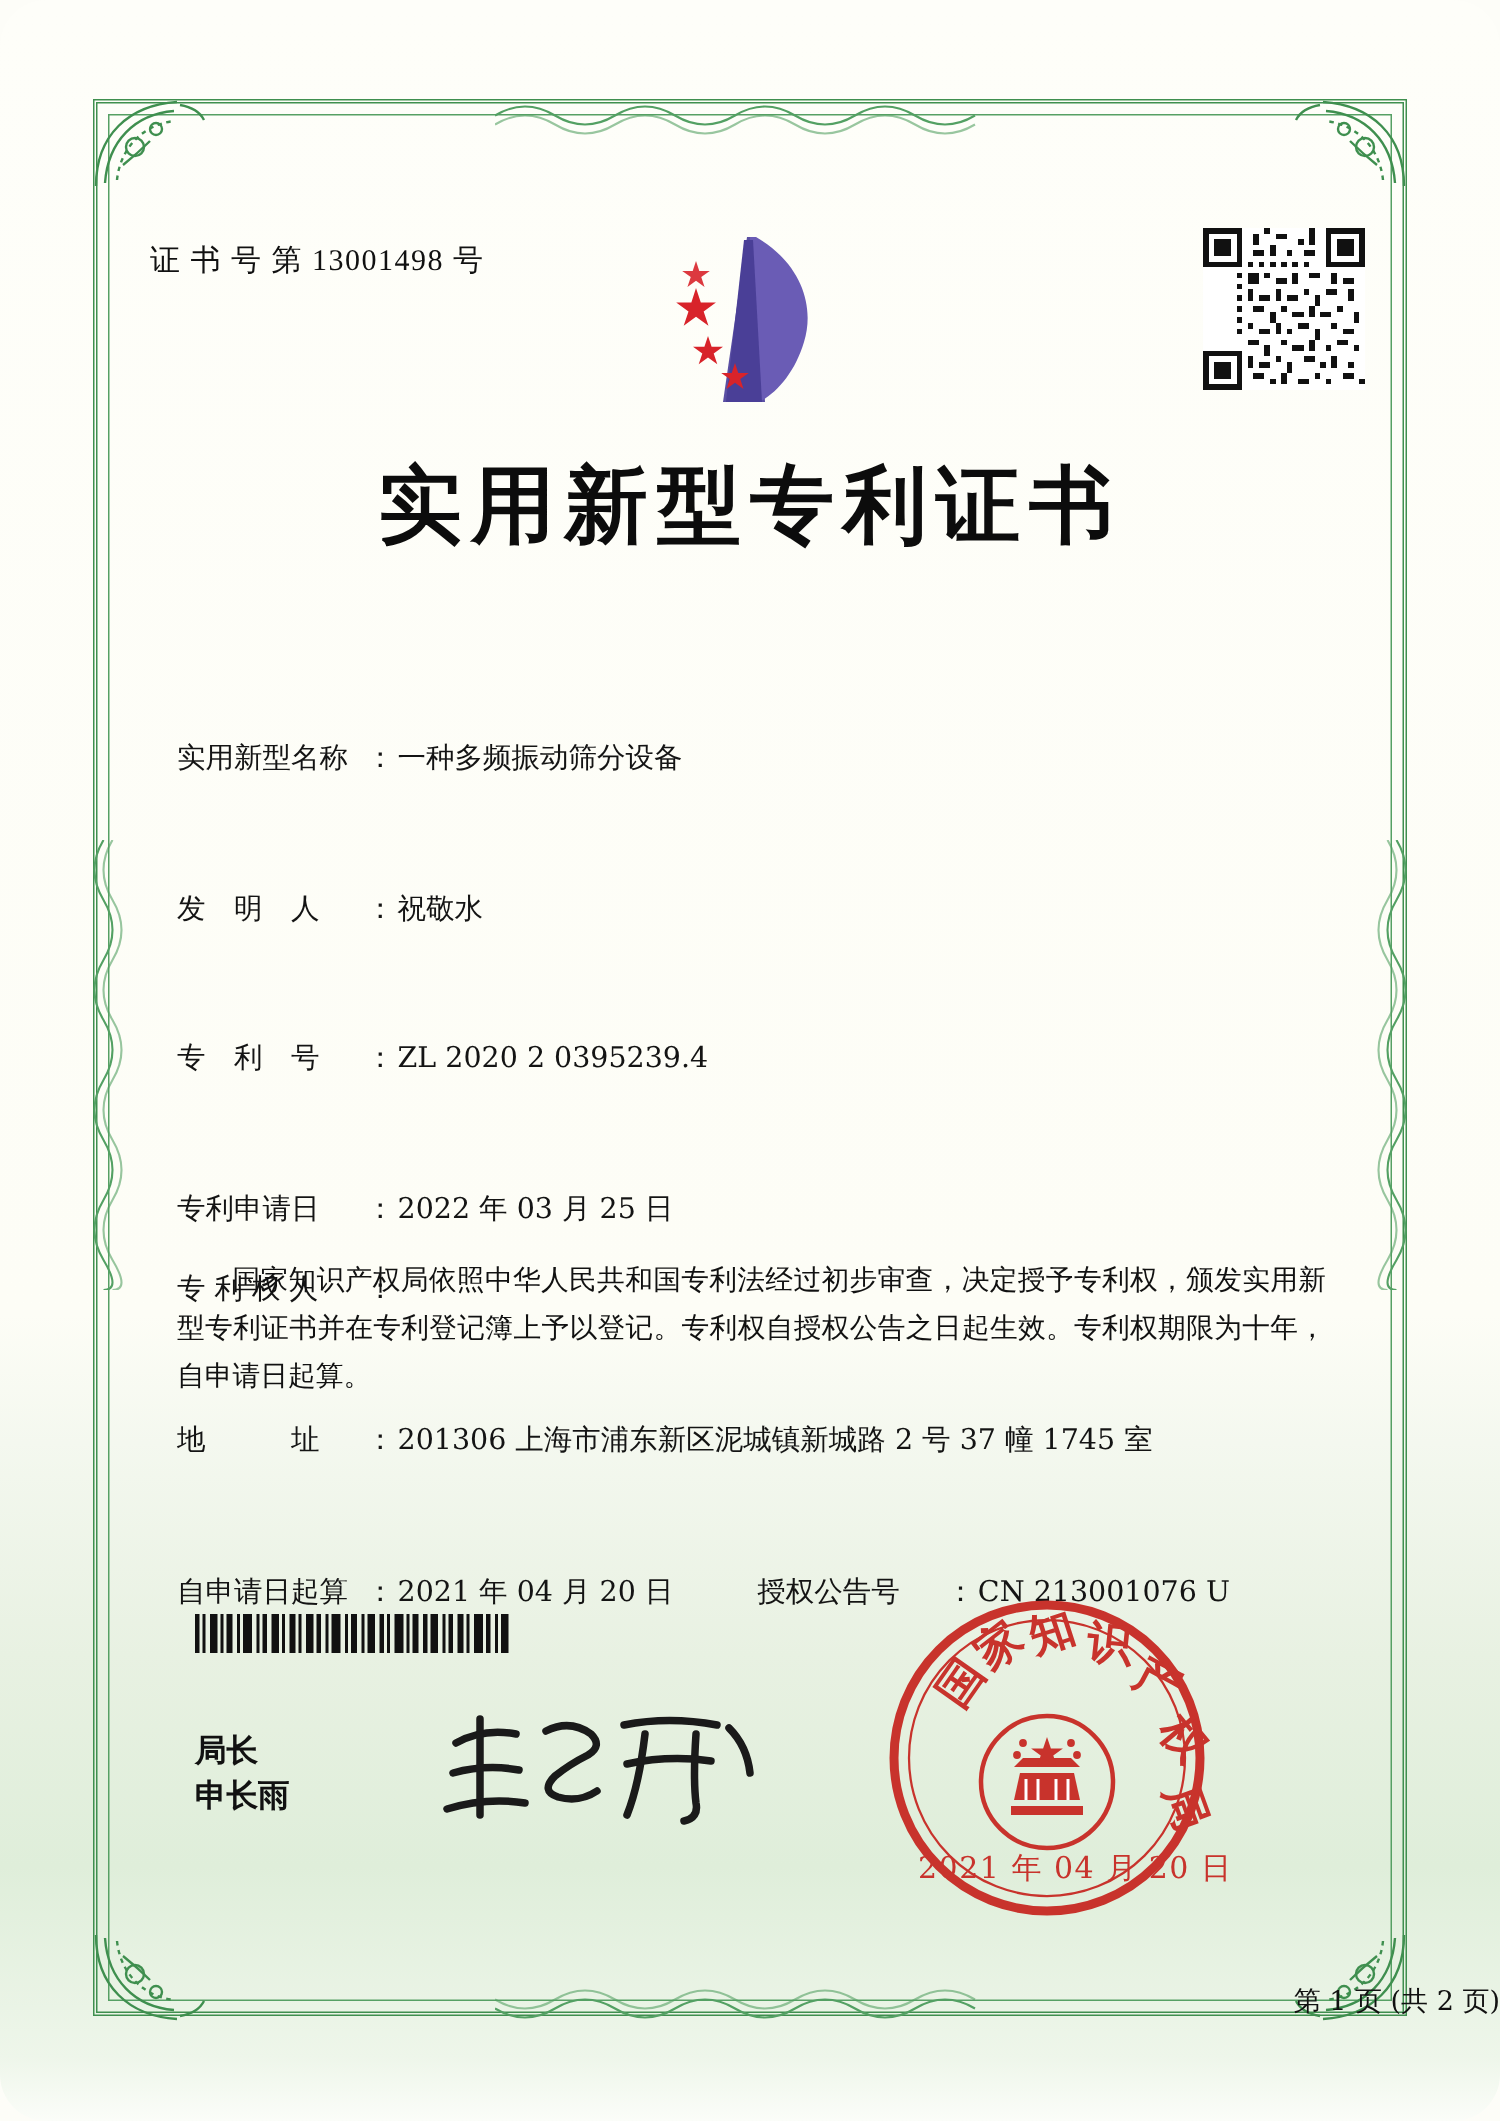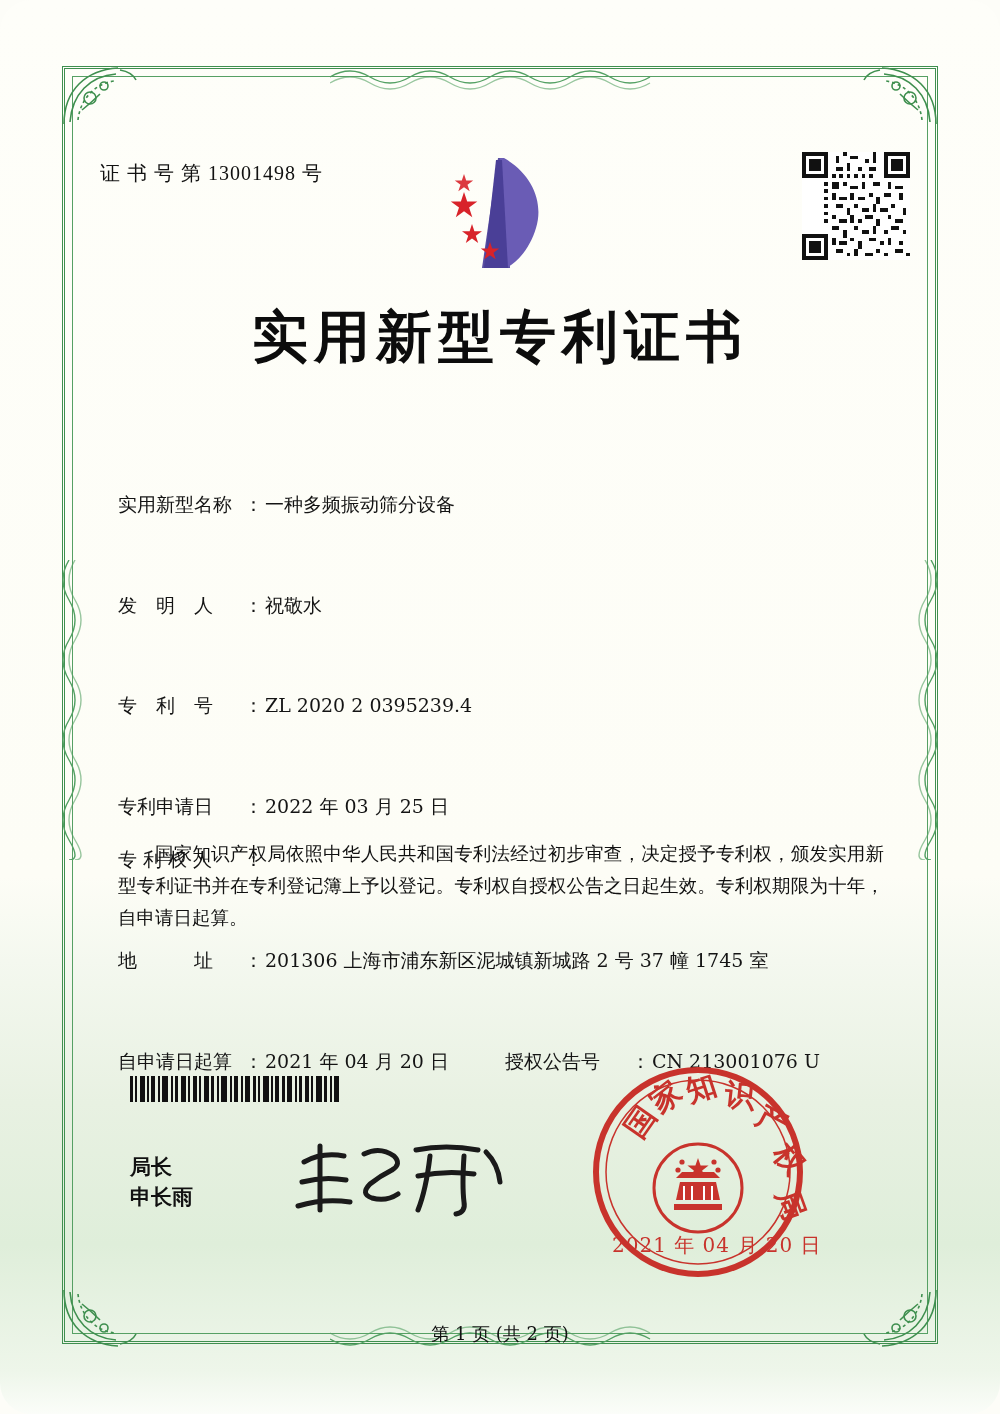--- a/index.html
+++ b/index.html
@@ -185,21 +185,21 @@
     font-family: "DejaVu Serif", "Liberation Serif", serif;
     font-size: 20px;
     color: #c8332c;
     letter-spacing: 1px;
   }
 
   .page-number {
     position: absolute;
     left: 0; right: 0;
     top: 1322px;
-    text-align: center;
+    text-align: right;
     font-family: "DejaVu Serif", "Liberation Serif", serif;
     font-size: 18px;
     color: #111;
   }
   .footer-note {
     position: absolute;
     left: 0; right: 0;
     top: 1380px;
     text-align: center;
     font-family: "DejaVu Serif", "Liberation Serif", serif;

